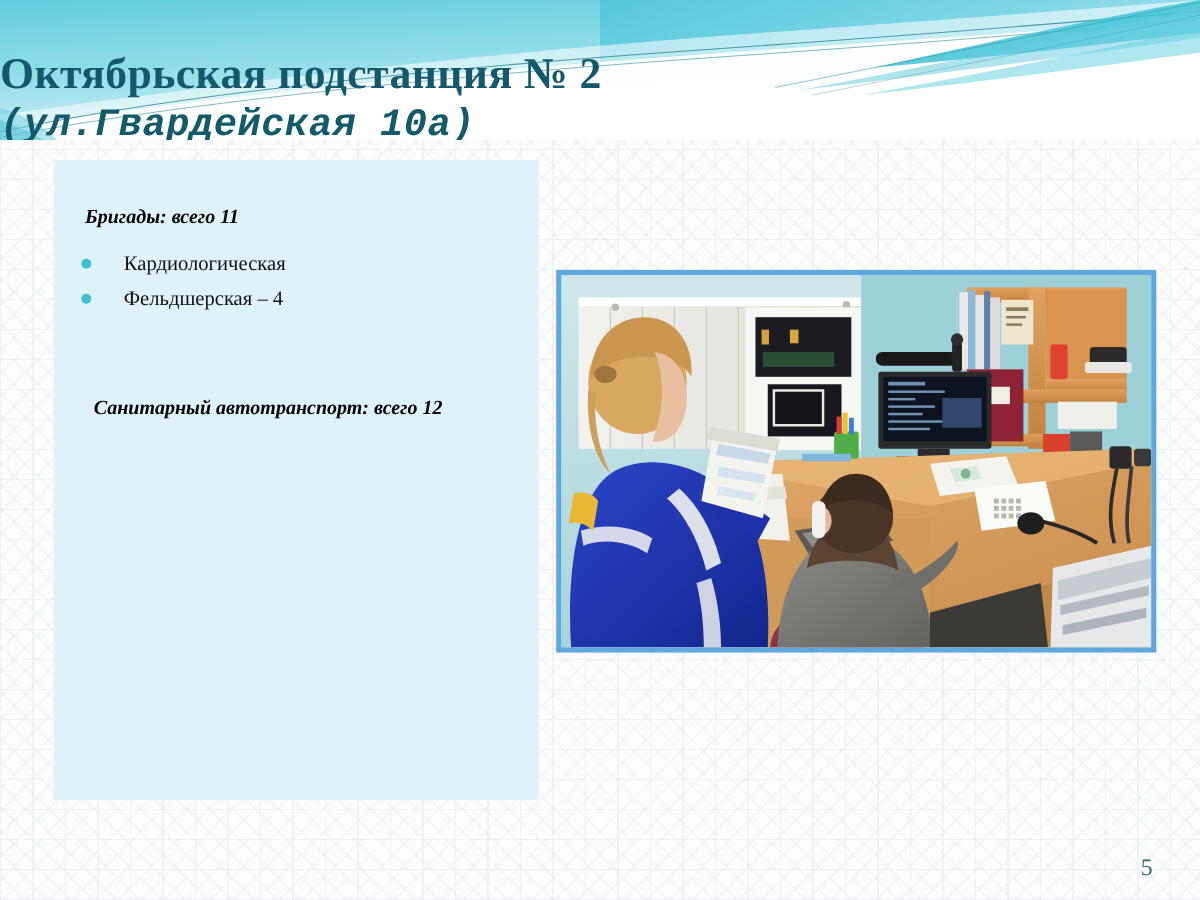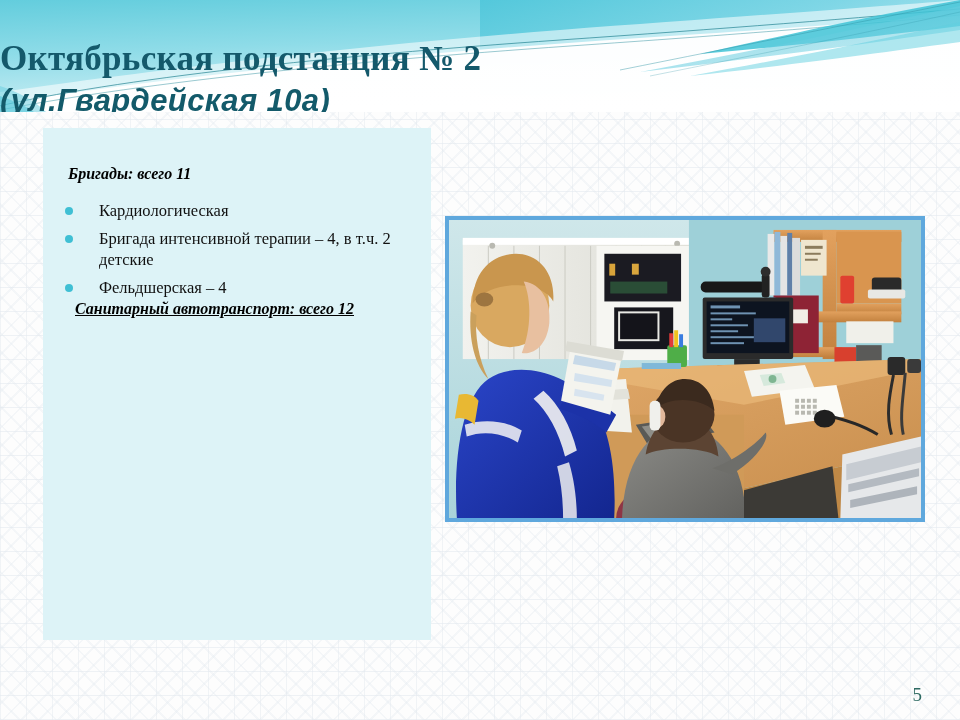--- a/index.html
+++ b/index.html
@@ -55,21 +55,21 @@
   #slide-title {
     font-family: "Liberation Serif", serif;
     font-weight: bold;
     font-size: 35px;
     line-height: 42px;
     color: #14596b;
     letter-spacing: 0.3px;
     white-space: nowrap;
   }
   #slide-subtitle {
-    font-family: Liberation Sans, sans-serif;
+    font-family: Liberation Mono, monospace;
     font-weight: bold;
     font-style: italic;
     font-size: 31px;
     line-height: 40px;
     color: #135a6a;
     letter-spacing: 0.4px;
     white-space: nowrap;
     margin-top: 1px;
   }
 
@@ -94,22 +94,21 @@
     line-height: 20px;
   }
   #heading-brigades {
     position: absolute;
     left: 25px;
     top: 36px;
   }
   #heading-transport {
     position: absolute;
     left: 32px;
-    top: 171px;
-    text-decoration: underline;
+    top: 189px;
   }
 
   ul.bullet-list {
     list-style: none;
     margin: 0;
     padding: 0;
     position: absolute;
   }
   #list-brigades { left: 14px; top: 72px; width: 356px; }
   #list-transport { left: 14px; top: 214px; width: 356px; }
@@ -216,24 +215,20 @@
   </div>
 
   <div id="content-panel">
 
     <div class="section-heading" id="heading-brigades">Бригады: всего 11</div>
 
     <ul class="bullet-list" id="list-brigades">
       <li>
         <span class="bullet-dot"></span>
         <span>Кардиологическая</span>
-      </li>
-      <li>
-        <span class="bullet-dot"></span>
-        <span>Бригада интенсивной терапии – 4, в т.ч. 2 детские</span>
       </li>
       <li>
         <span class="bullet-dot"></span>
         <span>Фельдшерская – 4</span>
       </li>
     </ul>
 
     <div class="section-heading" id="heading-transport">Санитарный автотранспорт:  всего 12</div>
 
     <ul class="bullet-list" id="list-transport">

